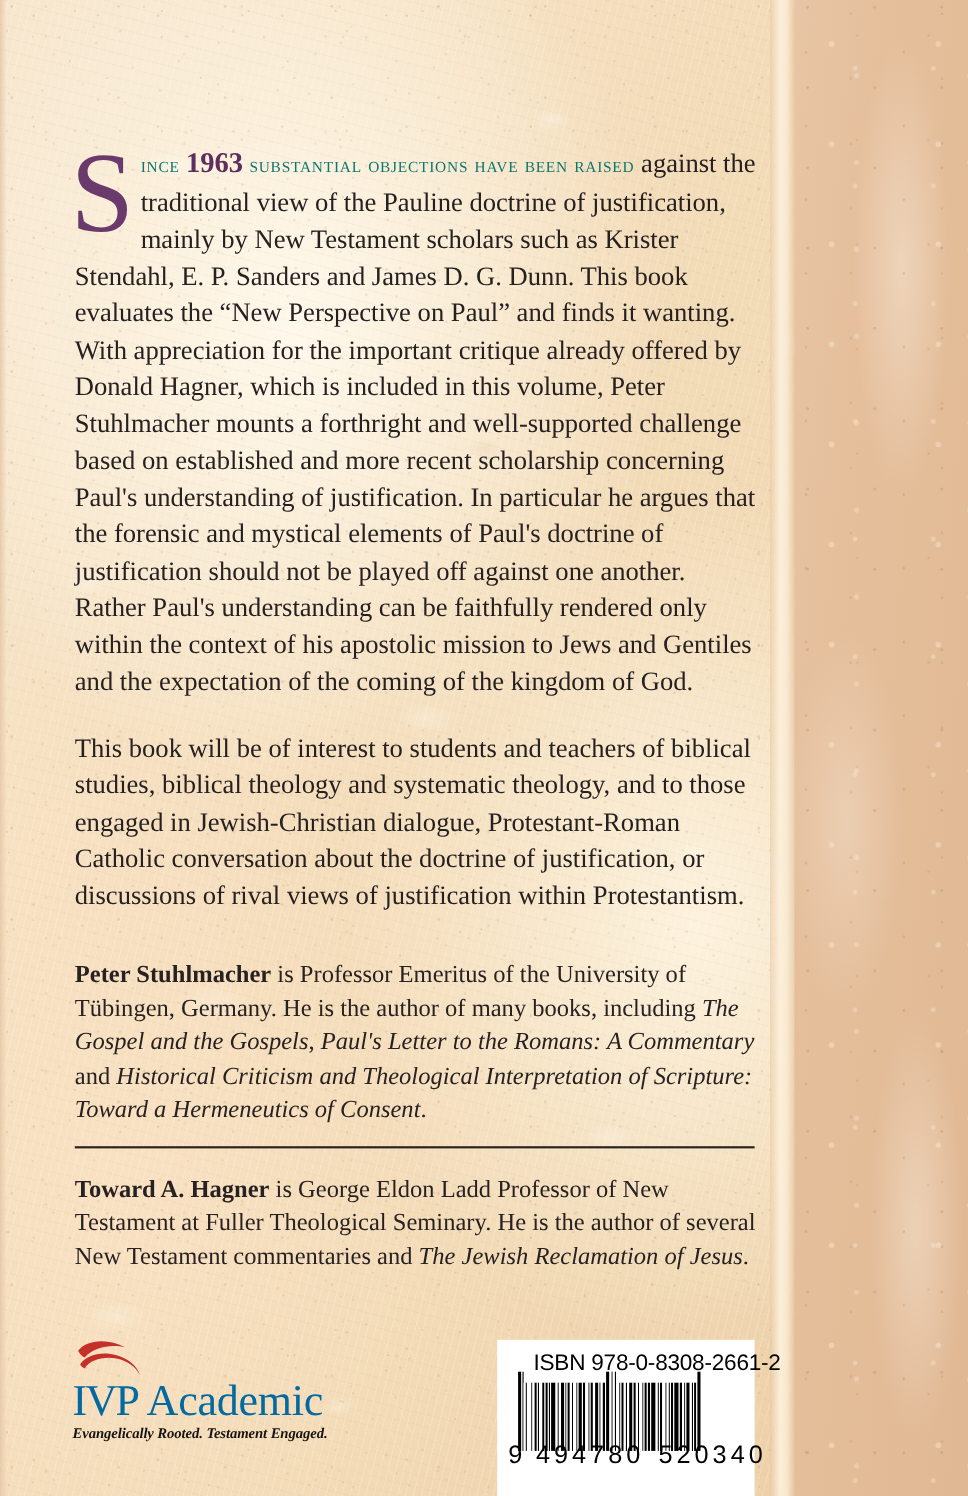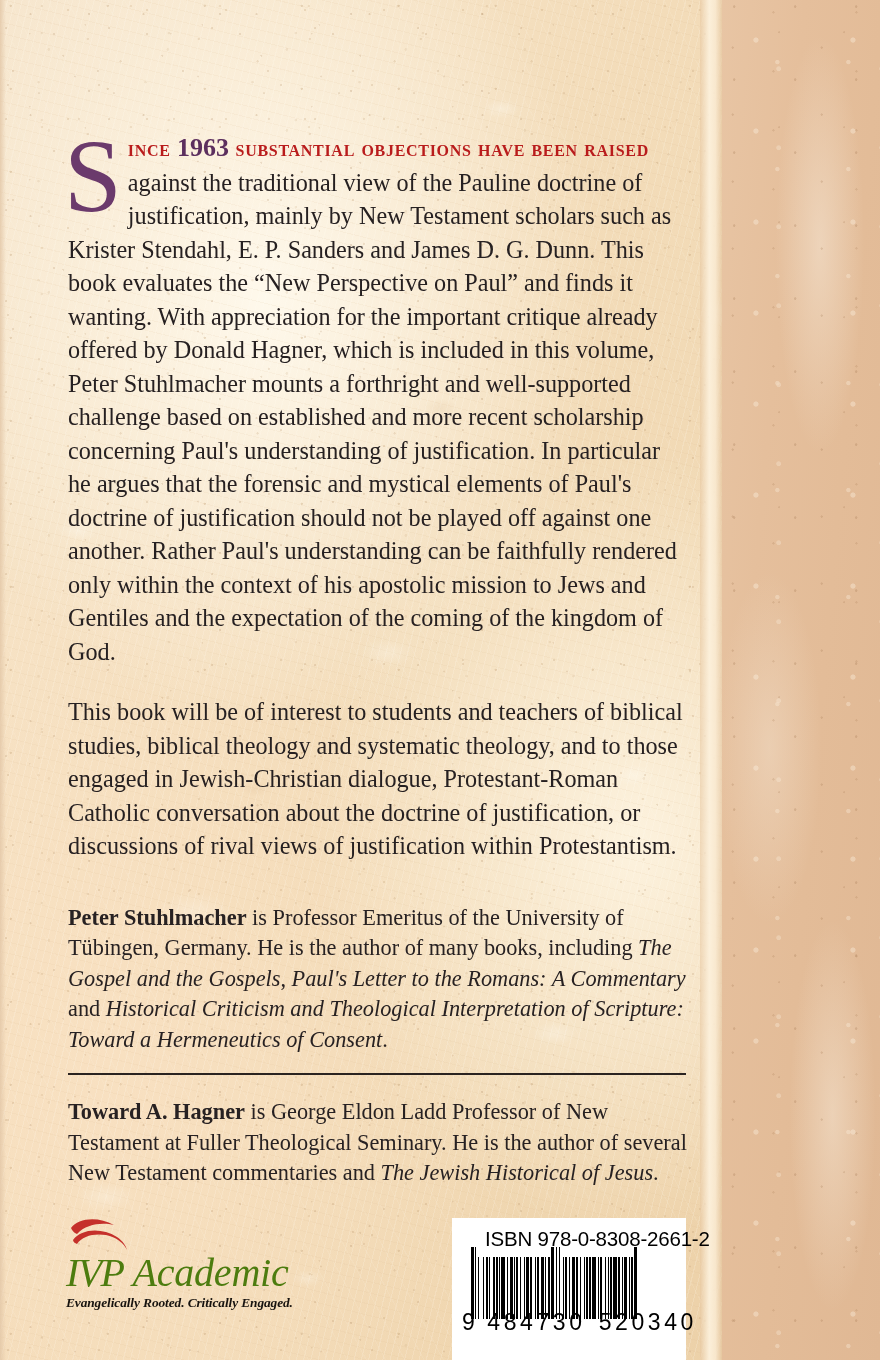--- a/index.html
+++ b/index.html
@@ -146,25 +146,25 @@
     float: left;
     color: #6b3a6c;
     font-family: "Liberation Serif", serif;
     font-size: 104px;
     line-height: 82px;
     padding: 4px 6px 0 0;
     margin-left: -4px;
     font-weight: 400;
   }
   .smallcaps {
-    color: #b91c1c;
+    color: #0f766e;
     font-variant: small-caps;
     letter-spacing: 0.7px;
-    font-weight: 700;
-    font-size: 23px;
+    font-weight: 400;
+    font-size: 20px;
   }
   .year {
     color: #5c2f5e;
     font-weight: 700;
     font-variant: normal;
     font-size: 26px;
     letter-spacing: 0;
   }
 
   .bio {
@@ -190,24 +190,23 @@
     left: 66px;
     top: 1216px;
     width: 225px;
     z-index: 6;
   }
   .swoosh { width: 66px; height: 36px; display: block; margin-left: 2px; }
   .wordmark {
     font-family: "Liberation Serif", serif;
     font-size: 40px;
     line-height: 42px;
-    color: #4d7c0f;
+    color: #0369a1;
     letter-spacing: -0.2px;
     white-space: nowrap;
-    font-style: italic;
   }
   .wordmark .ivp { letter-spacing: -1.6px; font-weight: 400; }
   .tagline {
     font-family: "Liberation Serif", serif;
     font-style: italic;
     font-weight: 700;
     font-size: 13.4px;
     letter-spacing: -0.1px;
     color: #17130f;
     margin-top: 1px;
@@ -276,31 +275,31 @@
   <div class="content">
 
     <p class="blurb p1"><span class="dropcap">S</span><span class="smallcaps">ince </span><span class="year">1963</span><span class="smallcaps"> substantial objections have been raised</span><span> against the traditional view of the Pauline doctrine of justification, mainly by New Testament scholars such as Krister Stendahl, E. P. Sanders and James D. G. Dunn. This book evaluates the “New Perspective on Paul” and finds it wanting. With appreciation for the important critique already offered by Donald Hagner, which is included in this volume, Peter Stuhlmacher mounts a forthright and well-supported challenge based on established and more recent scholarship concerning Paul's understanding of justification. In particular he argues that the forensic and mystical elements of Paul's doctrine of justification should not be played off against one another. Rather Paul's understanding can be faithfully rendered only within the context of his apostolic mission to Jews and Gentiles and the expectation of the coming of the kingdom of God.</span></p>
 
     <p class="blurb p2">This book will be of interest to students and teachers of biblical studies, biblical theology and systematic theology, and to those engaged in Jewish-Christian dialogue, Protestant-Roman Catholic conversation about the doctrine of justification, or discussions of rival views of justification within Protestantism.</p>
 
     <p class="bio first"><span class="name">Peter Stuhlmacher</span><span> is Professor Emeritus of the University of Tübingen, Germany. He is the author of many books, including </span><em>The Gospel and the Gospels</em><span>, </span><em>Paul's Letter to the Romans: A Commentary</em><span> and </span><em>Historical Criticism and Theological Interpretation of Scripture: Toward a Hermeneutics of Consent</em><span>.</span></p>
 
     <div class="divider"></div>
 
-    <p class="bio"><span class="name">Toward A. Hagner</span><span> is George Eldon Ladd Professor of New Testament at Fuller Theological Seminary. He is the author of several New Testament commentaries and </span><em>The Jewish Historical of Jesus</em><span>.</span></p>
+    <p class="bio"><span class="name">Toward A. Hagner</span><span> is George Eldon Ladd Professor of New Testament at Fuller Theological Seminary. He is the author of several New Testament commentaries and </span><em>The Jewish Reclamation of Jesus</em><span>.</span></p>
 
   </div>
 
   <div class="logo-block">
     <svg class="swoosh" viewBox="0 0 66 36">
       <path d="M3 12 C10 2, 30 0, 46 9 C34 6, 18 8, 9 18 C6 17, 4 14, 3 12 Z" fill="#c5302b"></path>
       <path d="M5 24 C13 13, 33 11, 49 21 C55 25, 58 30, 59 34 C56 27, 48 21, 38 19 C26 17, 14 20, 9 28 C7 27, 5 26, 5 24 Z" fill="#c5302b"></path>
     </svg>
     <div class="wordmark"><span class="ivp">IVP</span><span> Academic</span></div>
-    <div class="tagline">Evangelically Rooted. Critically Engaged.</div>
+    <div class="tagline">Evangelically Rooted. Testament Engaged.</div>
   </div>
 
   <div class="barcode-block">
     <div class="isbn-text">ISBN 978-0-8308-2661-2</div>
     <div class="bars">
         <span class="guard" style="width: 3.15px;"></span>
         <span class="guard" style="width: 1.05px; background: rgb(255, 255, 255);"></span>
         <span class="guard" style="width: 1.05px;"></span>
         <span style="width: 2.1px; background: rgb(255, 255, 255);"></span>
         <span style="width: 1.05px;"></span>
@@ -391,18 +390,18 @@
         <span style="width: 2.1px; background: rgb(255, 255, 255);"></span>
         <span style="width: 1.05px;"></span>
         <span style="width: 1.05px; background: rgb(255, 255, 255);"></span>
         <span style="width: 2.1px;"></span>
         <span class="guard" style="width: 1.05px; background: rgb(255, 255, 255);"></span>
         <span class="guard" style="width: 3.15px;"></span>
         <span class="guard" style="width: 1.05px; background: rgb(255, 255, 255);"></span>
       </div>
     <div class="barcode-digits">
       <span class="lead">9</span>
-      <span class="grp">484730</span>
+      <span class="grp">494780</span>
       <span class="grp2">520340</span>
     </div>
   </div>
 
 </div>
 
 </body></html>

